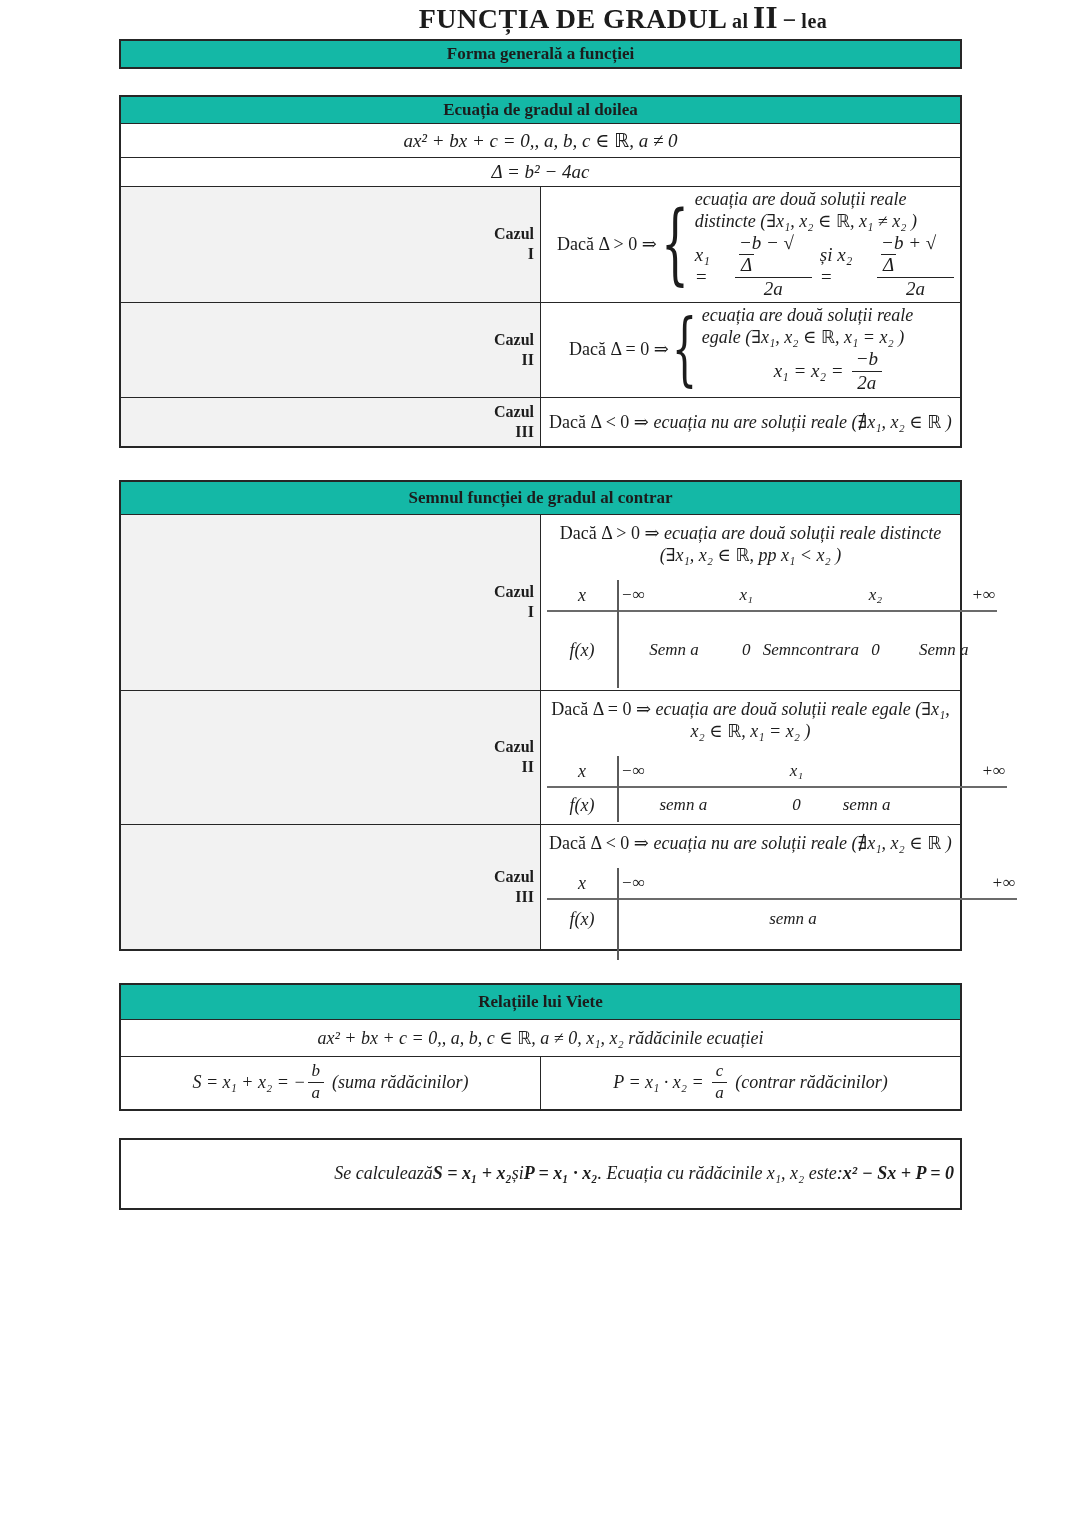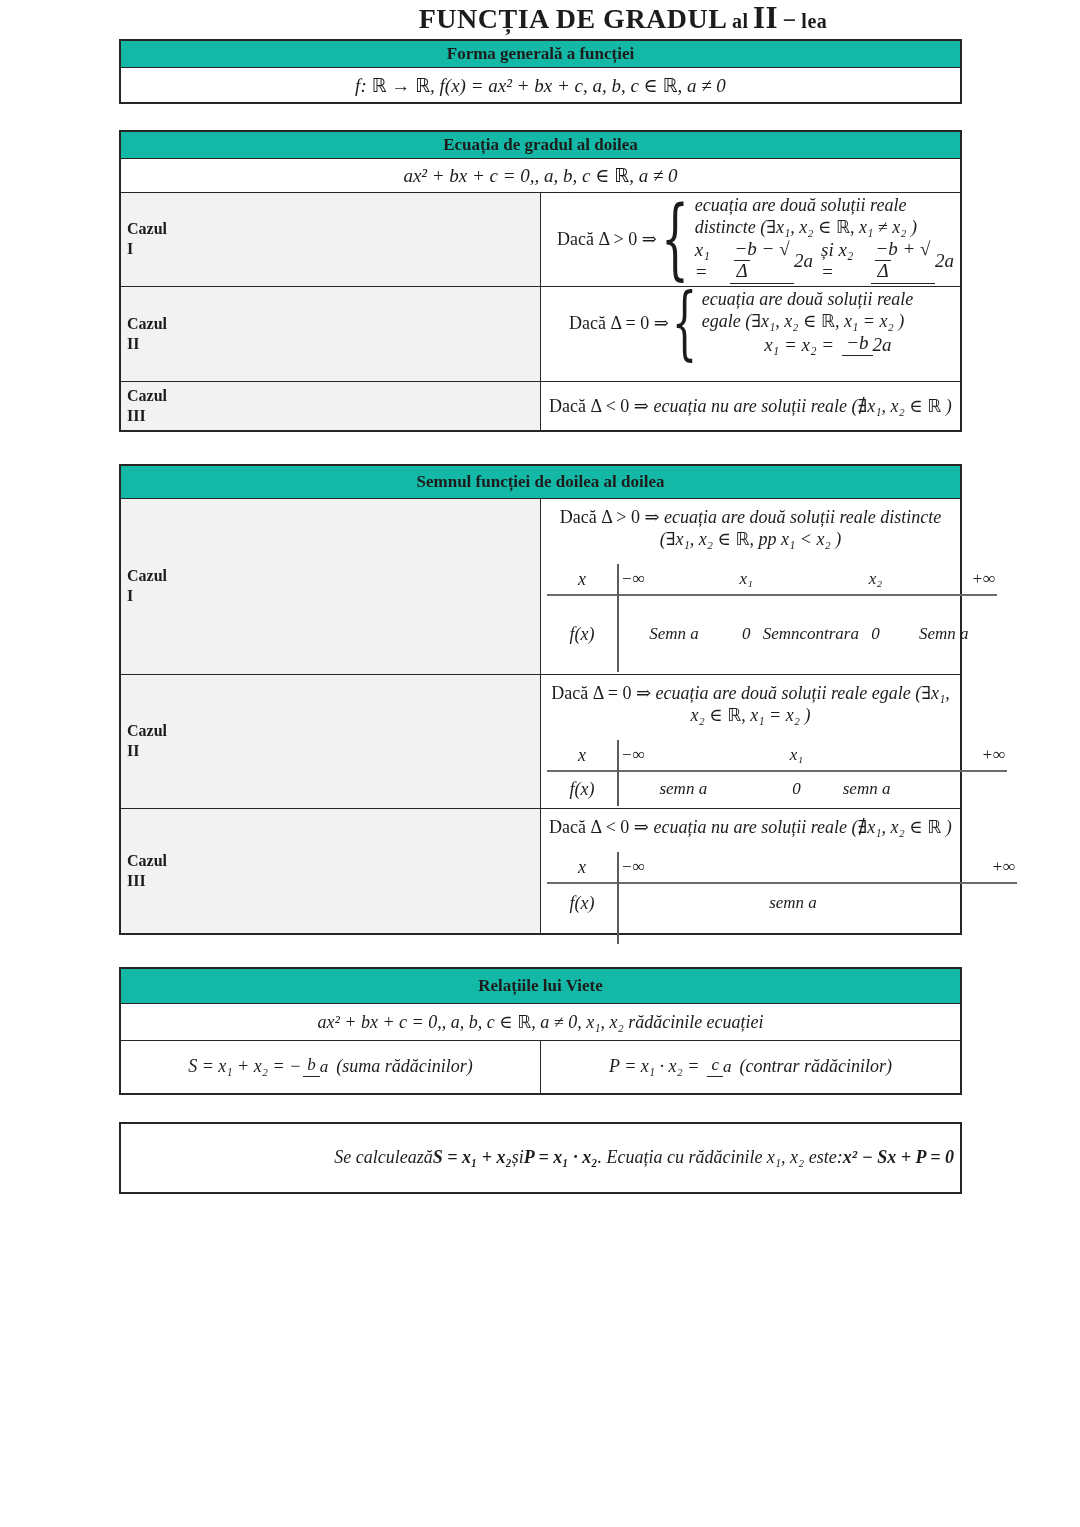--- a/index.html
+++ b/index.html
@@ -8,34 +8,34 @@
   .content{width:1008px;margin-left:119px;}
   .title{text-align:center;font-weight:bold;height:36px;margin-bottom:3px;letter-spacing:.5px;}
   .t-main{font-size:28px;}
   .t-sm{font-size:20px;}
   .t-ii{font-size:31px;}
   .t-dash{font-size:24px;}
   table.tbl{border-collapse:collapse;width:843px;border:2px solid #262626;table-layout:fixed;}
   table.tbl td{border:1px solid #262626;padding:2px 6px;}
   .hdr{background:#14b8a6;font-weight:bold;font-size:17px;text-align:center;}
   .mrow{text-align:center;font-style:italic;font-size:19px;}
-  .caz{background:#f2f2f2;font-weight:bold;font-size:16px;text-align:left;width:72px;line-height:1.25;}
+  .caz{background:#f2f2f2;font-weight:bold;font-size:16px;text-align:right;width:72px;line-height:1.25;}
   .ital{font-style:italic;}
   .cond{font-style:normal;white-space:nowrap;}
   .gap1{margin-bottom:26px;} .gap2{margin-bottom:32px;} .gap3{margin-bottom:27px;}
   
   .case-flex{display:flex;align-items:center;padding-left:10px;}
   .brace{display:inline-block;font-weight:400;transform:scaleX(.5);line-height:.85;
          font-family:"DejaVu Serif",serif;margin:0 -8px 0 -10px;}
   .brace.b1{font-size:88px;}
   .brace.b2{font-size:80px;}
   .case-right{flex:1;display:flex;flex-direction:column;align-items:center;gap:1px;}
   .concl{font-style:italic;font-size:18px;}
   .frac-line{display:flex;align-items:center;justify-content:center;gap:8px;font-size:19px;}
-  .frac{display:inline-flex;flex-direction:row;align-items:center;vertical-align:middle;}
+  .frac{display:inline-flex;flex-direction:column;align-items:center;vertical-align:middle;}
   .frac .num{border-bottom:1.6px solid #222;padding:0 4px 1px;line-height:1.1;}
   .frac .den{padding-top:1px;line-height:1.1;}
   .rad{display:inline-block;border-top:1.6px solid #222;padding:0 2px;}
   .center-line{text-align:center;font-size:18px;}
   
   .sign-cell{vertical-align:top;}
   .cond-line{text-align:center;font-size:18px;margin-top:5px;}
   .sign-table{position:relative;margin:14px auto 0;font-size:17px;font-style:italic;}
   .st1{width:450px;} .st2{width:460px;} .st3{width:470px;}
   .st-row{display:flex;}
@@ -71,33 +71,33 @@
       <span class="t-ii">II</span>
       <span class="t-dash">−</span>
       <span class="t-sm">lea</span>
     </div>
 
     <table class="tbl gap1">
       <tbody>
         <tr>
           <td class="hdr" style="height:22px;">Forma generală a funcției</td>
         </tr>
-        <tr>
-          <td class="mrow" style="height:30px;">f: ℝ → ℝ, f(x) = ax² + bx + c, a, b, c ∈ ℝ, a ≠ 0</td>
-        </tr>
       </tbody>
     </table>
 
     <table class="tbl gap2">
       <tbody>
         <tr>
           <td colspan="2" class="hdr" style="height:22px;">Ecuația de gradul al doilea</td>
         </tr>
         <tr>
           <td colspan="2" class="mrow" style="height:29px;">ax² + bx + c = 0,, a, b, c ∈ ℝ, a ≠ 0</td>
+        </tr>
+        <tr>
+          <td colspan="2" class="mrow" style="height:24px;">Δ = b² − 4ac</td>
         </tr>
         <tr>
           <td class="caz" style="height:85px;">
             <div>Cazul</div>
             <div>I</div>
           </td>
           <td class="sign-cell">
             <div class="case-flex">
               <span class="cond" style="font-size:18px;">Dacă Δ &gt; 0 ⇒</span>
               <span class="brace b1">{</span>
@@ -152,21 +152,21 @@
               <span class="ital">ecuația nu are soluții reale (∄x₁, x₂ ∈ ℝ )</span>
             </div>
           </td>
         </tr>
       </tbody>
     </table>
 
     <table class="tbl gap2">
       <tbody>
         <tr>
-          <td colspan="2" class="hdr" style="height:28px;">Semnul funcției de doilea al doilea</td>
+          <td colspan="2" class="hdr" style="height:28px;">Semnul funcției de gradul al contrar</td>
         </tr>
         <tr>
           <td class="caz" style="height:152px;">
             <div>Cazul</div>
             <div>I</div>
           </td>
           <td class="sign-cell">
             <div class="cond-line">
               <span class="cond">Dacă Δ &gt; 0 ⇒</span>
               <span class="ital">ecuația are două soluții reale distincte (∃x₁, x₂ ∈ ℝ, pp x₁ &lt; x₂ )</span>

